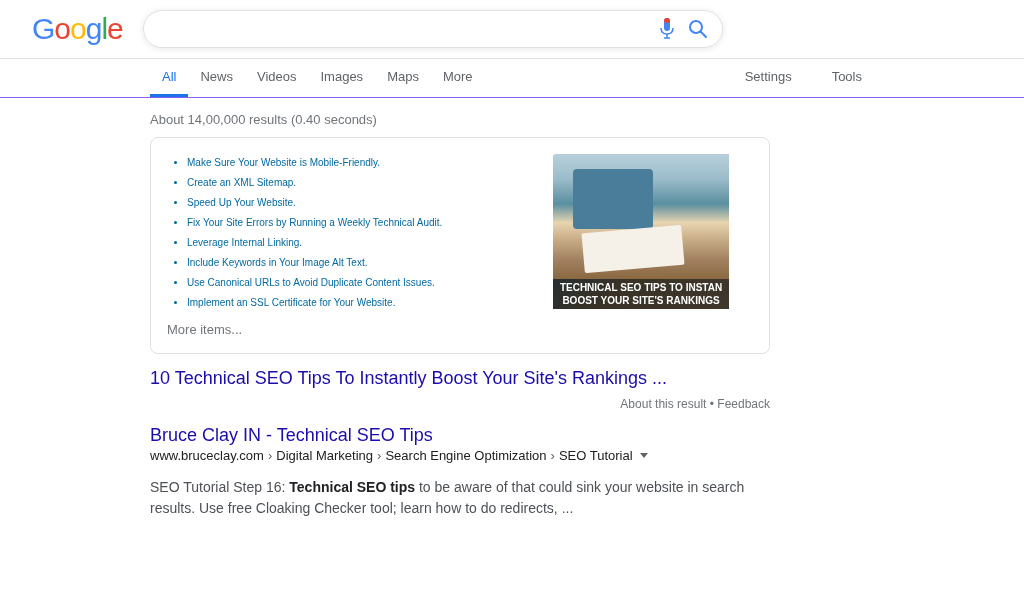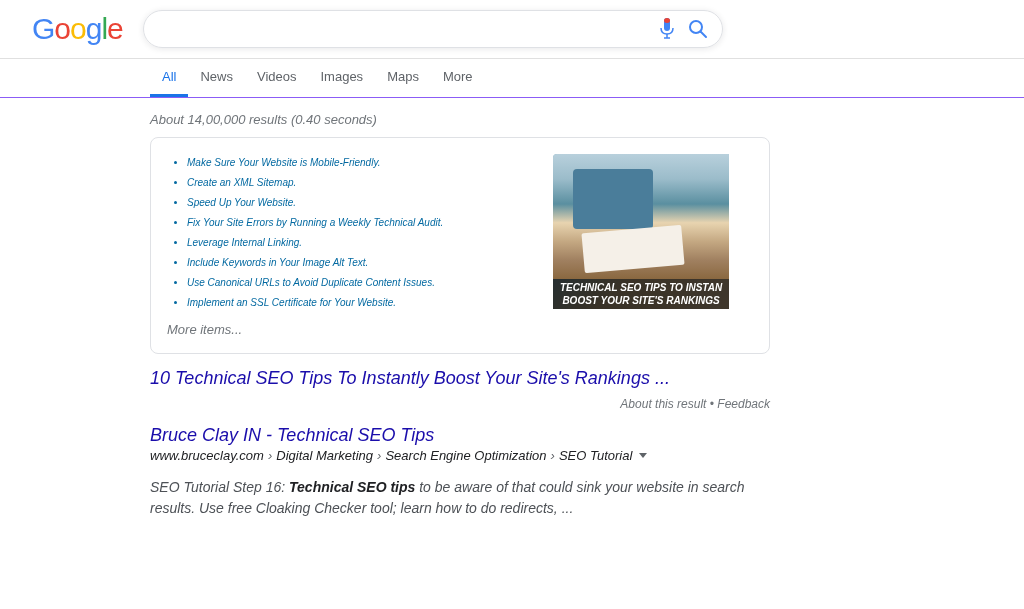--- a/index.html
+++ b/index.html
@@ -115,21 +115,20 @@
     }
 
     .nav-tab.active {
       color: #1a73e8;
       border-bottom: 3px solid #1a73e8;
     }
 
     
     .results-area {
       padding: 6px 0 17px 150px;
-      font-style: italic;
     }
 
     .results-count {
       font-size: 13px;
       color: #70757a;
       padding: 8px 0 10px 0;
     }
 
     
     .featured-snippet {
@@ -336,20 +335,24 @@
 </div>
 
 <div class="nav-tabs">
   <div class="nav-left">
     <a class="nav-tab active">All</a>
     <a class="nav-tab">News</a>
     <a class="nav-tab">Videos</a>
     <a class="nav-tab">Images</a>
     <a class="nav-tab">Maps</a>
     <a class="nav-tab">More</a>
+  </div>
+  <div class="nav-right">
+    <a class="nav-tab">Settings</a>
+    <a class="nav-tab">Tools</a>
   </div>
 </div>
 
 <div class="results-area">
   <div class="results-count">About 14,00,000 results (0.40 seconds)</div>
 
   <div class="featured-snippet">
     <div class="snippet-content">
       <ul class="snippet-list">
         <li>Make Sure Your Website is Mobile-Friendly.</li>

